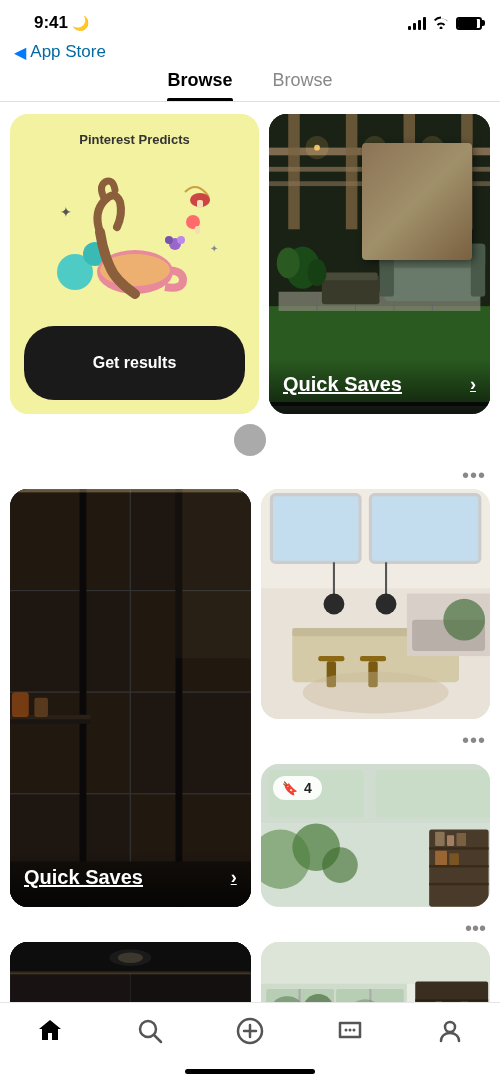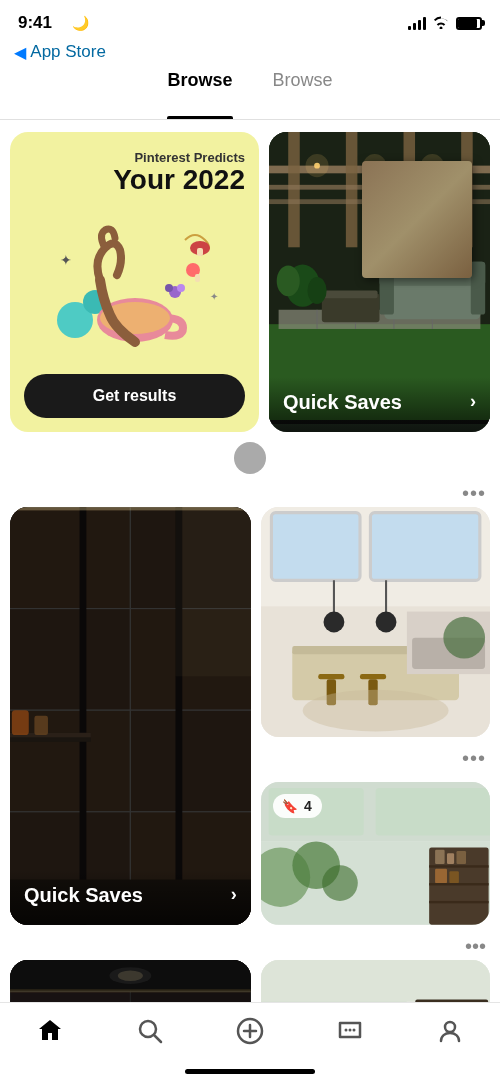--- a/index.html
+++ b/index.html
@@ -93,21 +93,21 @@
       justify-content: center;
       gap: 40px;
       border-bottom: 1px solid #e0e0e0;
       padding-bottom: 0;
       margin-bottom: 0;
     }
     .tab-item {
       font-size: 18px;
       font-weight: 500;
       color: #888;
-      padding-bottom: 28px;
+      padding-bottom: 10px;
       cursor: pointer;
       position: relative;
     }
     .tab-item.active {
       color: #000;
       font-weight: 600;
     }
     .tab-item.active::after {
       content: '';
       position: absolute;
@@ -134,21 +134,21 @@
 
     
     .pinterest-card {
       flex: 1;
       background: #F2F2A0;
       border-radius: 18px;
       padding: 18px 14px 14px;
       min-height: 300px;
       display: flex;
       flex-direction: column;
-      align-items: flex-end;
+      align-items: center;
       position: relative;
       overflow: hidden;
     }
     .pinterest-predicts-text {
       font-size: 13px;
       font-weight: 600;
       color: #333;
       text-align: center;
     }
     .your-2022-text {
@@ -166,21 +166,21 @@
       width: 100%;
       min-height: 130px;
       position: relative;
       margin: 6px 0;
     }
     .get-results-btn {
       background: #1a1a1a;
       color: #fff;
       border: none;
       border-radius: 30px;
-      padding: 13px 28px;
+      padding: 28px 28px;
       font-size: 16px;
       font-weight: 600;
       cursor: pointer;
       width: 100%;
       text-align: center;
       margin-top: auto;
     }
 
     
     .quick-saves-card {
@@ -205,22 +205,23 @@
       left: 0;
       right: 0;
       padding: 14px 14px 18px;
       background: linear-gradient(transparent, rgba(0,0,0,0.65));
     }
     .quick-saves-label {
       color: #fff;
       font-size: 20px;
       font-weight: 700;
       display: flex;
-      align-items: flex-start;
+      align-items: center;
       justify-content: space-between;
+      text-decoration: underline;
     }
     .chevron-right {
       font-size: 18px;
       color: #fff;
     }
 
     
     .scroll-indicator {
       display: flex;
       justify-content: center;
@@ -366,21 +367,21 @@
       height: 40%;
       background: linear-gradient(135deg, #8B7355, #A0906A, #7a6040);
       border-radius: 4px;
       box-shadow: 2px 2px 8px rgba(0,0,0,0.5);
     }
   </style>
 </head>
 <body>
 
 <div class="status-bar">
-  <div style="display:flex;align-items:center;gap:20px;">
+  <div style="display:flex;align-items:center;gap:4px;margin-left:16px;">
     <span class="status-time">9:41</span>
     <span style="font-size:14px;">🌙</span>
   </div>
   <div class="status-icons">
     <div class="signal-bars">
       <span style="height:4px;"></span>
       <span style="height:7px;"></span>
       <span style="height:10px;"></span>
       <span style="height:13px;"></span>
     </div>
@@ -408,21 +409,20 @@
     <span>Browse</span>
   </div>
 </div>
 
 <div class="content-area">
 
   <div class="card-row">
 
     <div class="pinterest-card">
       <span class="pinterest-predicts-text">Pinterest Predicts</span>
-      <span class="your-2022-text">Your 2022</span>
       <div class="illustration-area">
 
         <svg width="180" height="130" viewBox="0 0 180 130">
 
           <path d="M140 20 Q150 10 160 20 Q170 30 155 35" stroke="#cca040" stroke-width="2" fill="none"></path>
 
           <circle cx="30" cy="100" r="18" fill="#4ECBC4"></circle>
           <circle cx="50" cy="82" r="12" fill="#3ABAB4"></circle>
 
           <ellipse cx="90" cy="100" rx="38" ry="22" fill="#E88A9A"></ellipse>

